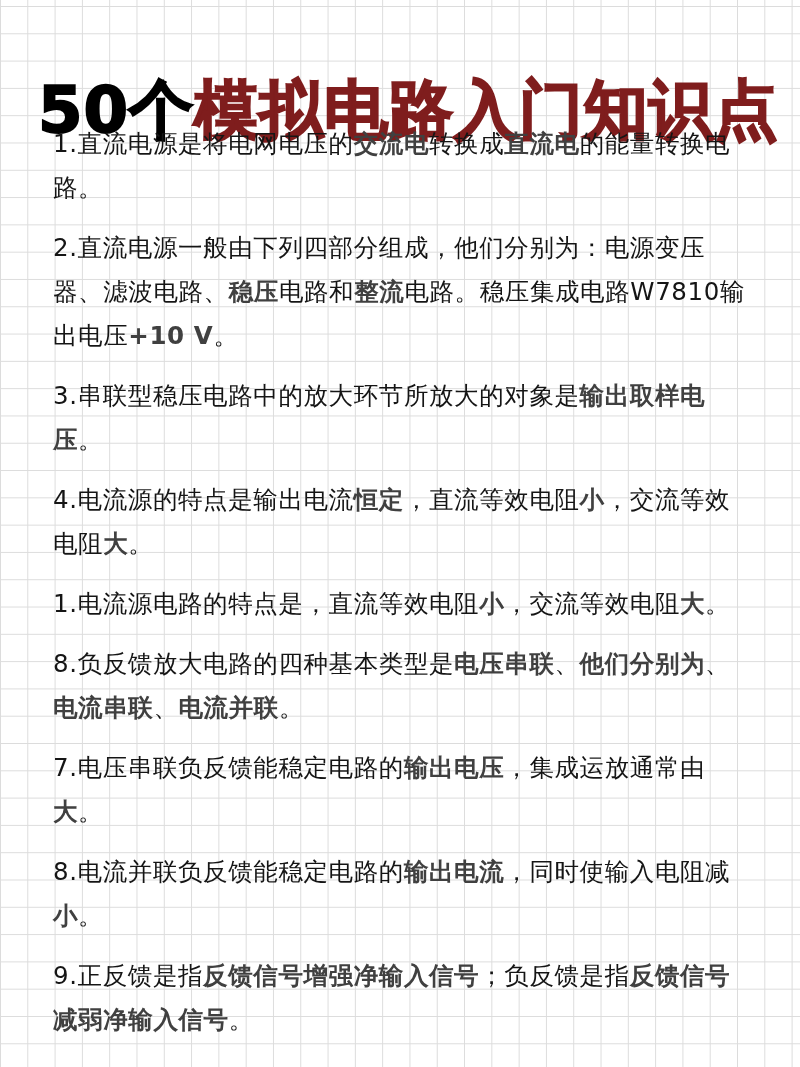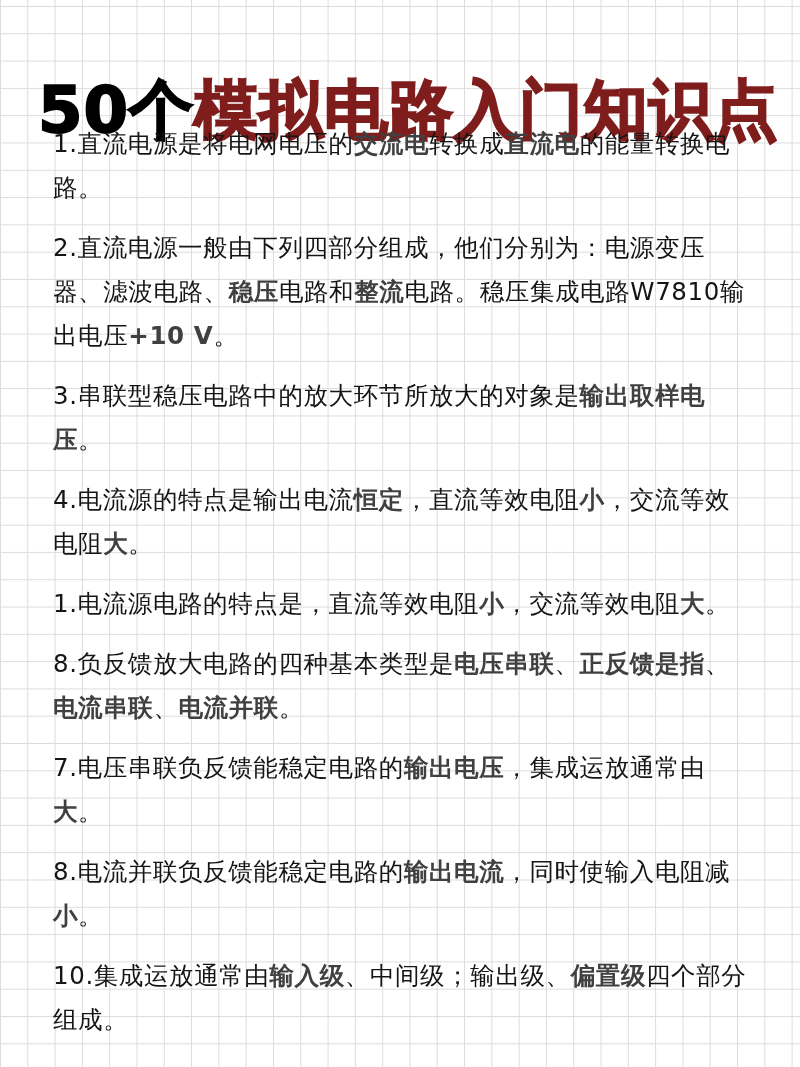--- a/index.html
+++ b/index.html
@@ -78,25 +78,28 @@
     <p class="item">
       <span>3.串联型稳压电路中的放大环节所放大的对象是</span><span class="hl">输出取样电压</span><span>。</span>
     </p>
     <p class="item">
       <span>4.电流源的特点是输出电流</span><span class="hl">恒定</span><span>，直流等效电阻</span><span class="hl">小</span><span>，交流等效电阻</span><span class="hl">大</span><span>。</span>
     </p>
     <p class="item">
       <span>1.电流源电路的特点是，直流等效电阻</span><span class="hl">小</span><span>，交流等效电阻</span><span class="hl">大</span><span>。</span>
     </p>
     <p class="item">
-      <span>8.负反馈放大电路的四种基本类型是</span><span class="hl">电压串联</span><span>、</span><span class="hl">正反馈是指</span><span>、</span><span class="hl">电流串联</span><span>、</span><span class="hl">电流并联</span><span>。</span>
+      <span>8.负反馈放大电路的四种基本类型是</span><span class="hl">电压串联</span><span>、</span><span class="hl">他们分别为</span><span>、</span><span class="hl">电流串联</span><span>、</span><span class="hl">电流并联</span><span>。</span>
     </p>
     <p class="item">
       <span>7.电压串联负反馈能稳定电路的</span><span class="hl">输出电压</span><span>，集成运放通常由</span><span class="hl">大</span><span>。</span>
     </p>
     <p class="item">
       <span>8.电流并联负反馈能稳定电路的</span><span class="hl">输出电流</span><span>，同时使输入电阻减</span><span class="hl">小</span><span>。</span>
     </p>
     <p class="item">
+      <span>9.正反馈是指</span><span class="hl">反馈信号增强净输入信号</span><span>；负反馈是指</span><span class="hl">反馈信号减弱净输入信号</span><span>。</span>
+    </p>
+    <p class="item">
       <span>10.集成运放通常由</span><span class="hl">输入级</span><span>、中间级；输出级、</span><span class="hl">偏置级</span><span>四个部分组成。</span>
     </p>
   </div>
 </div>
 
 </body></html>

